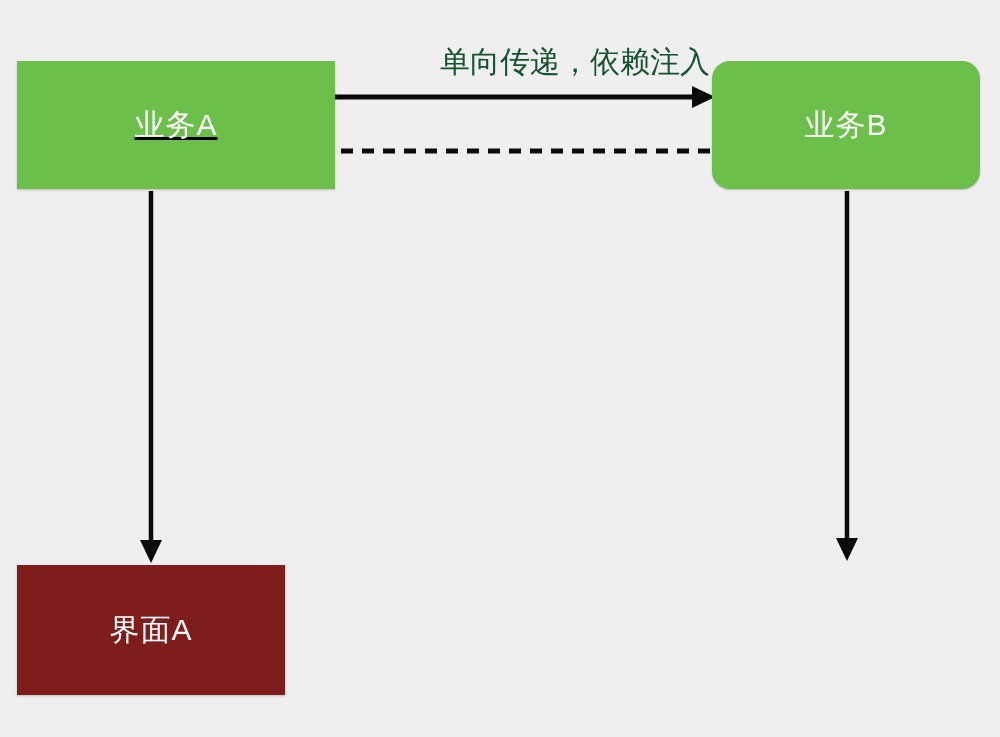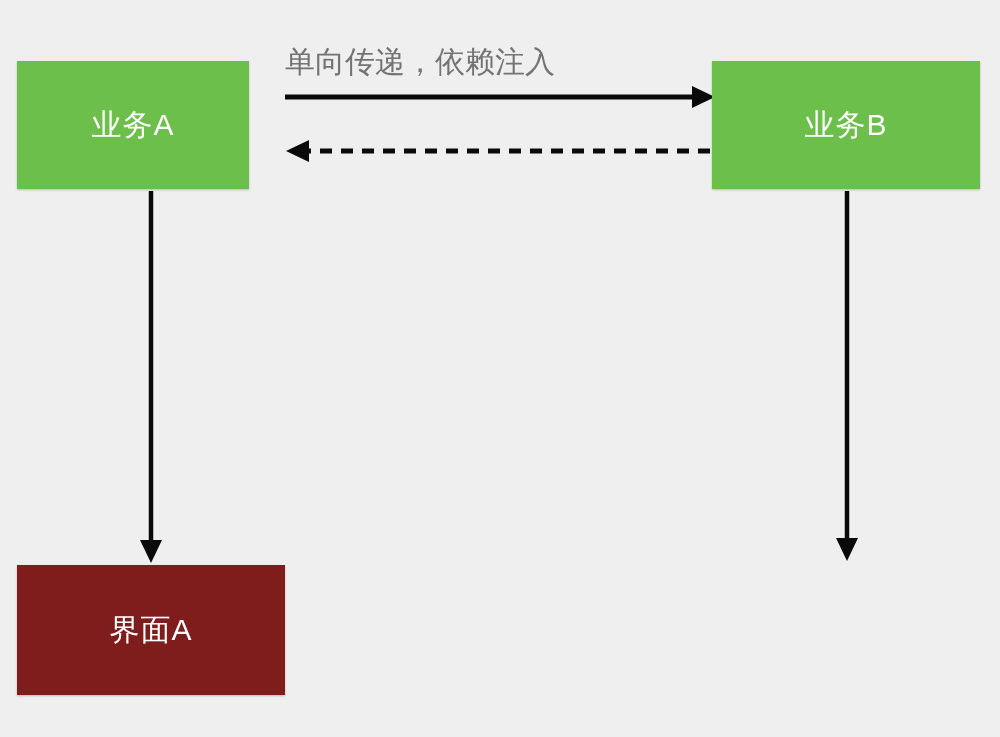--- a/index.html
+++ b/index.html
@@ -32,31 +32,31 @@
   }
   .node .node-text {
     color: #ffffff;
     font-size: 30px;
     font-weight: 400;
     letter-spacing: 1px;
   }
   .node-green { background: #6cbf4a; }
   .node-red   { background: #7f1d1d; }
 
-  .node-business-a  { left: 17px;  top: 61px;  width: 232px; height: 128px; }
-  .node-business-b  { left: 712px; top: 61px;  width: 268px; height: 128px; }
+  .node-business-a  { left: 17px;  top: 61px;  width: 318px; height: 128px; text-decoration: underline; }
+  .node-business-b  { left: 712px; top: 61px;  width: 268px; height: 128px; border-radius: 18px; }
   .node-interface-a { left: 17px;  top: 565px; width: 268px; height: 130px; }
   .node-interface-b { left: 712px; top: 565px; width: 268px; height: 130px; }
 
   .edge-label {
     position: absolute;
     left: 285px;
     width: 425px;
-    text-align: left;
-    color: #737373;
+    text-align: right;
+    color: #14532d;
     font-size: 30px;
     font-weight: 400;
     white-space: nowrap;
   }
   .edge-label-top    { top: 42px; }
   .edge-label-bottom { top: 170px; }
 
   .arrow-line { stroke: #0a0a0a; fill: none; }
   .arrow-head { fill: #0a0a0a; stroke: none; }
 </style>

